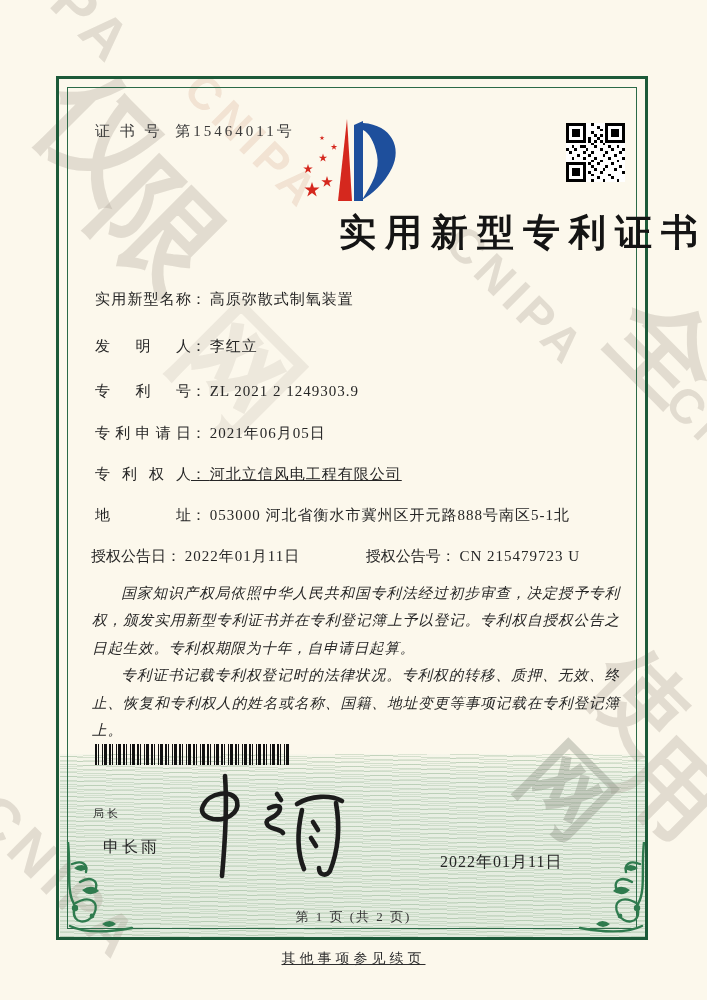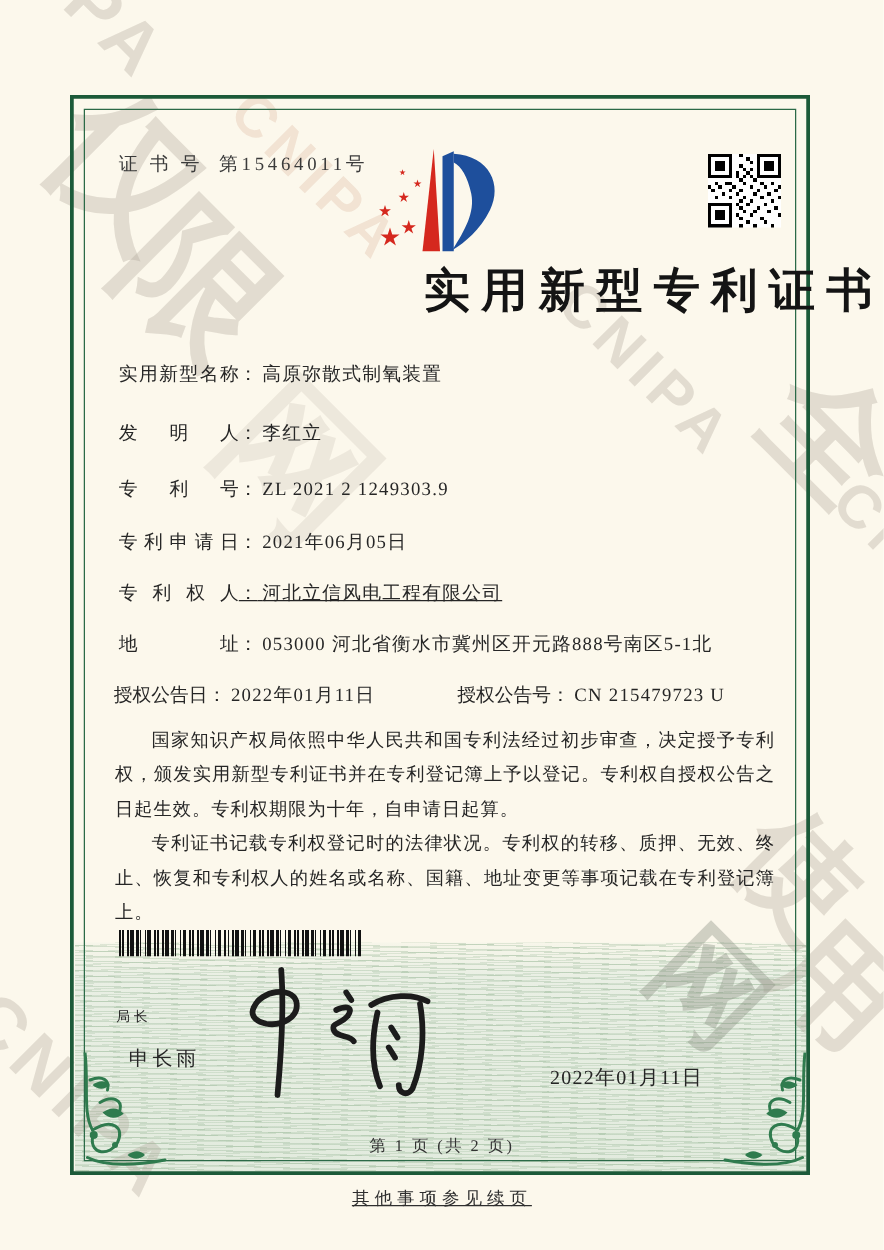--- a/index.html
+++ b/index.html
@@ -27,21 +27,21 @@
   .title{position:absolute;left:0;top:208px;width:707px;text-align:right;
          font-size:37px;font-weight:bold;letter-spacing:9px;color:#141414;}
   .field{position:absolute;left:95px;font-size:15px;white-space:nowrap;}
   .flabel{display:inline-block;width:96px;text-align:justify;text-align-last:justify;letter-spacing:0;}
   .fvalue{letter-spacing:1px;}
   .grant{position:absolute;left:91px;top:547px;font-size:15px;white-space:nowrap;}
   .grant .gv{letter-spacing:1px;}
   .grant .sep{display:inline-block;width:58px;}
   .body-text{position:absolute;left:92px;top:580px;width:528px;font-size:14.6px;
              line-height:1.88;letter-spacing:0.8px;text-align:justify;}
-  .body-text p{margin:0;text-indent:2em;}
+  .body-text p{margin:0;text-indent:2em;font-style:italic;}
   .barcode{position:absolute;left:95px;top:744px;width:196px;height:21px;background:
      repeating-linear-gradient(90deg,#111 0 2px,transparent 2px 3px,#111 3px 4px,
        transparent 4px 7px,#111 7px 8px,transparent 8px 9px,#111 9px 12px,transparent 12px 14px);}
   .sign-title{position:absolute;left:93px;top:806px;font-size:11px;letter-spacing:3px;font-family:Liberation Mono, monospace;}
   .sign-name{position:absolute;left:103px;top:837px;font-size:16px;letter-spacing:3px;}
   .signature{position:absolute;left:185px;top:768px;}
   .issue-date{position:absolute;left:440px;top:852px;font-size:16px;letter-spacing:1px;}
   .page-num{position:absolute;left:0;top:908px;width:707px;text-align:center;
             font-size:13px;letter-spacing:2px;color:#333;}
   .foot-note{position:absolute;left:0;top:950px;width:707px;text-align:center;

